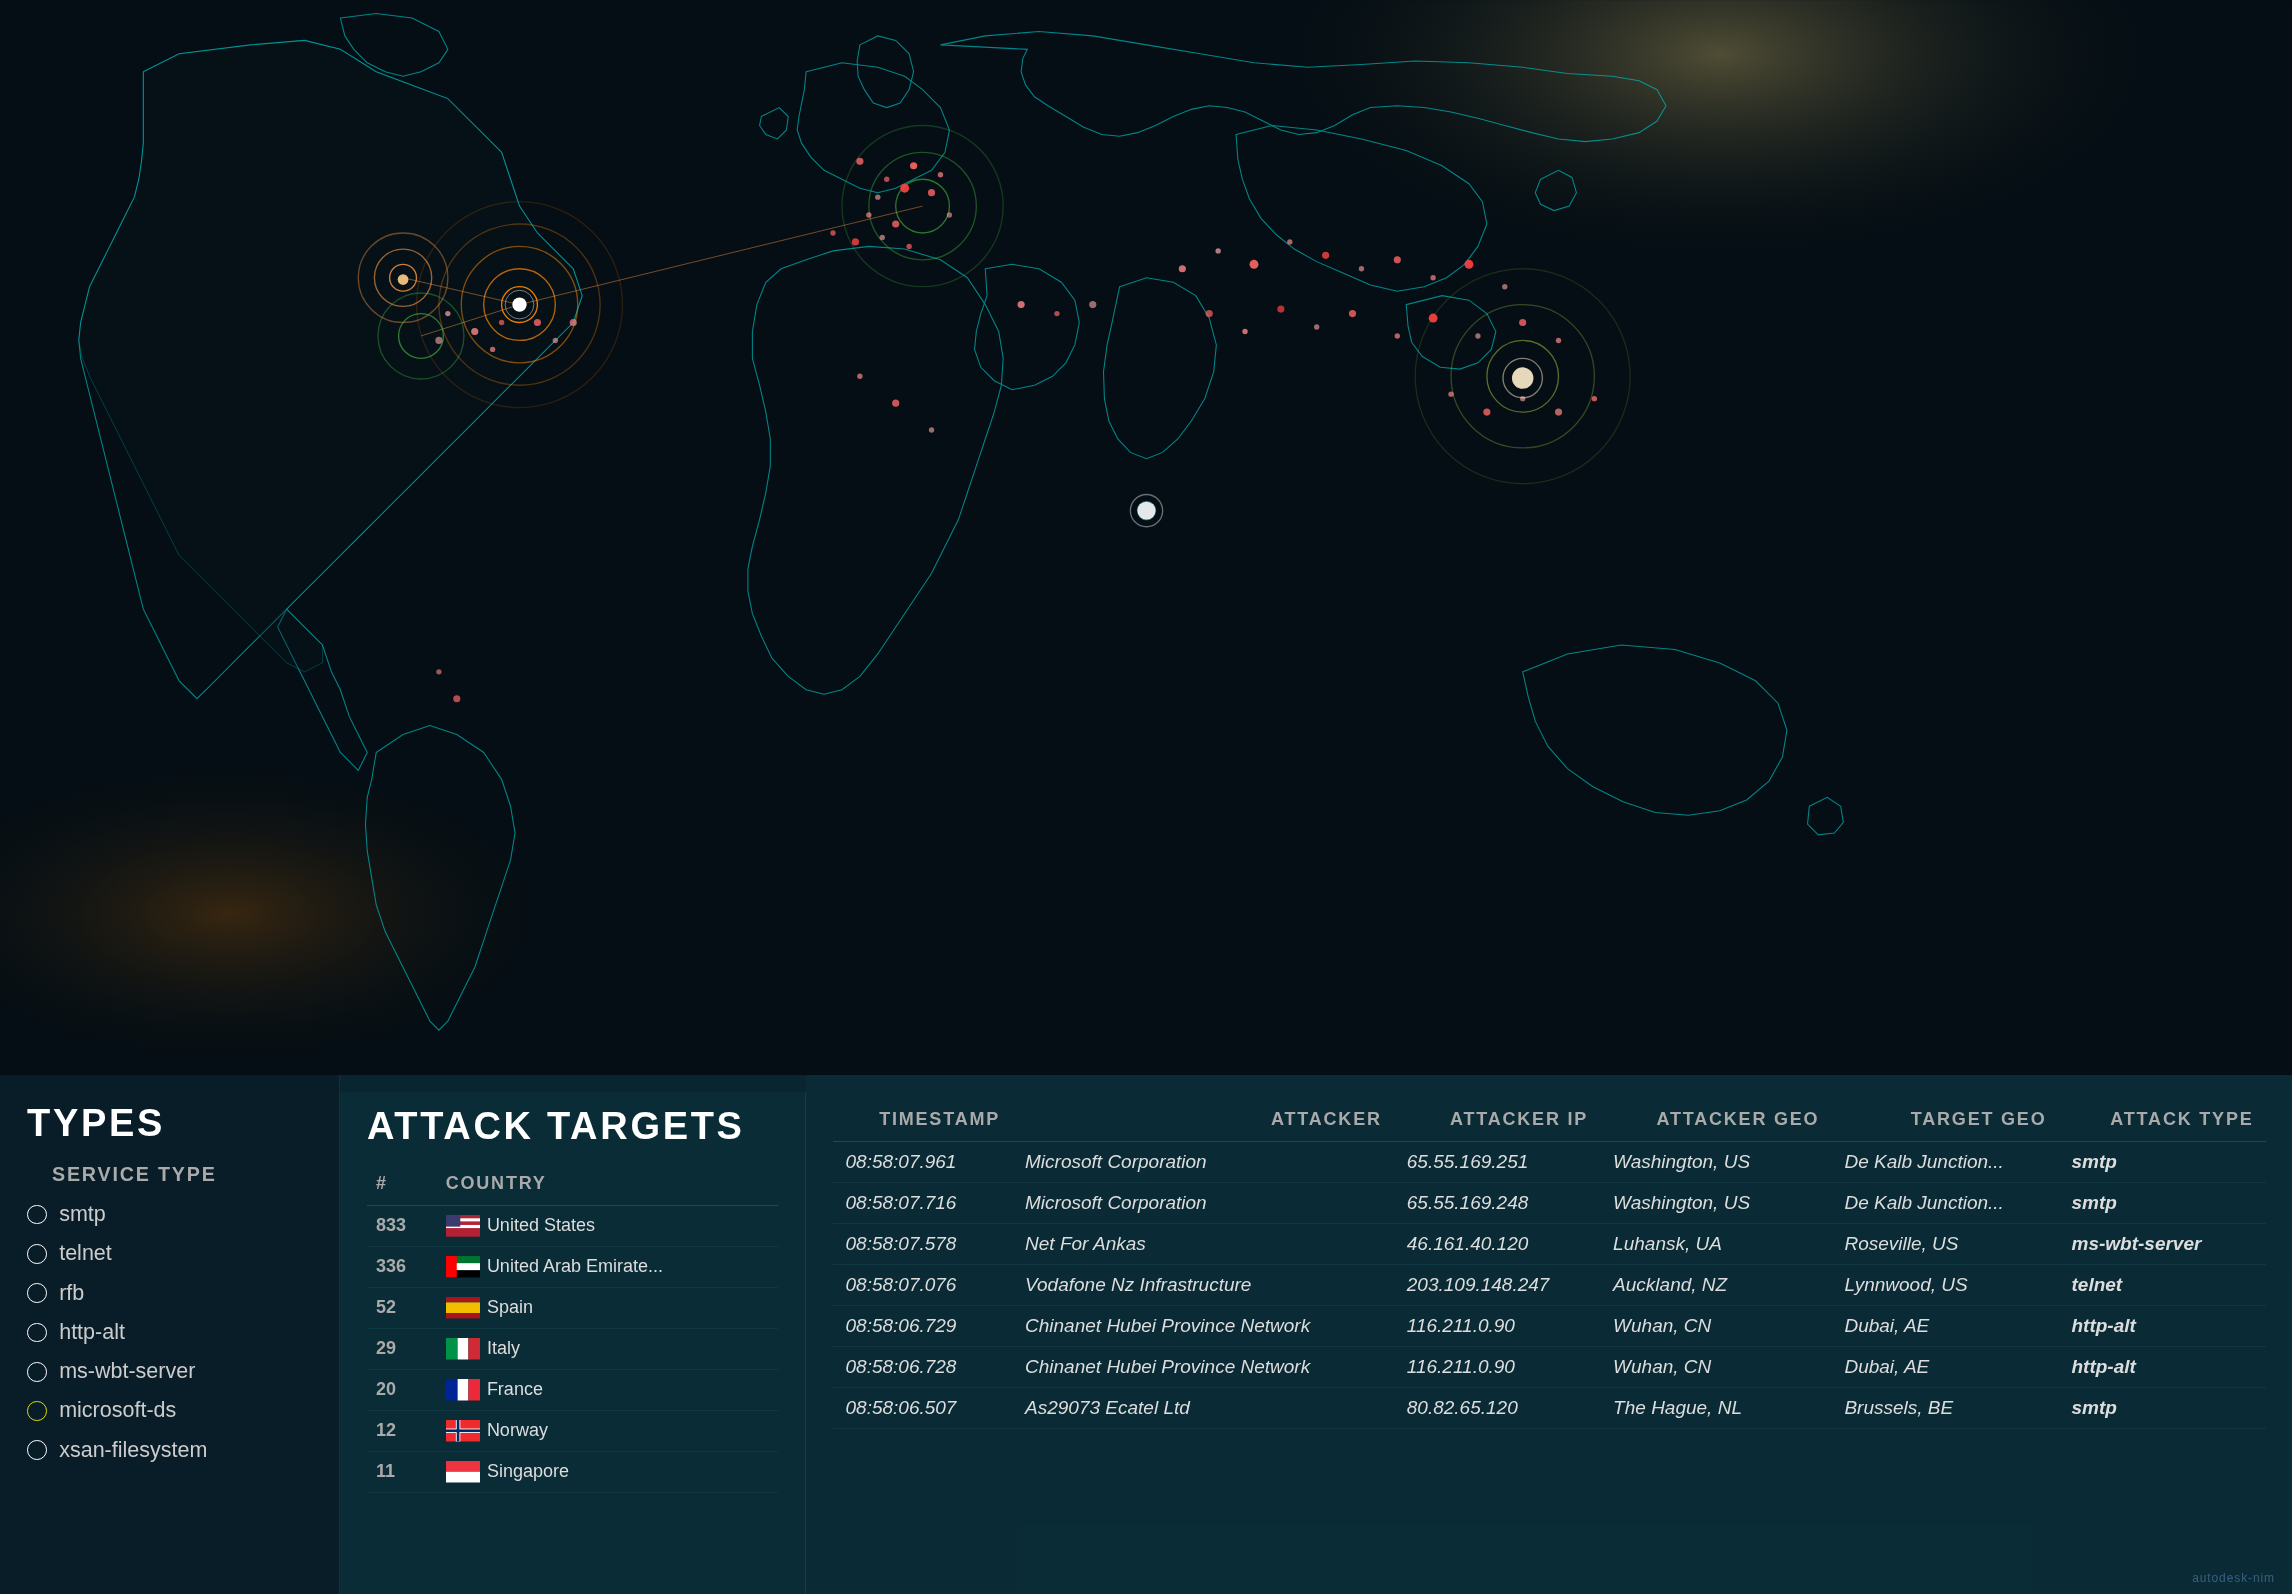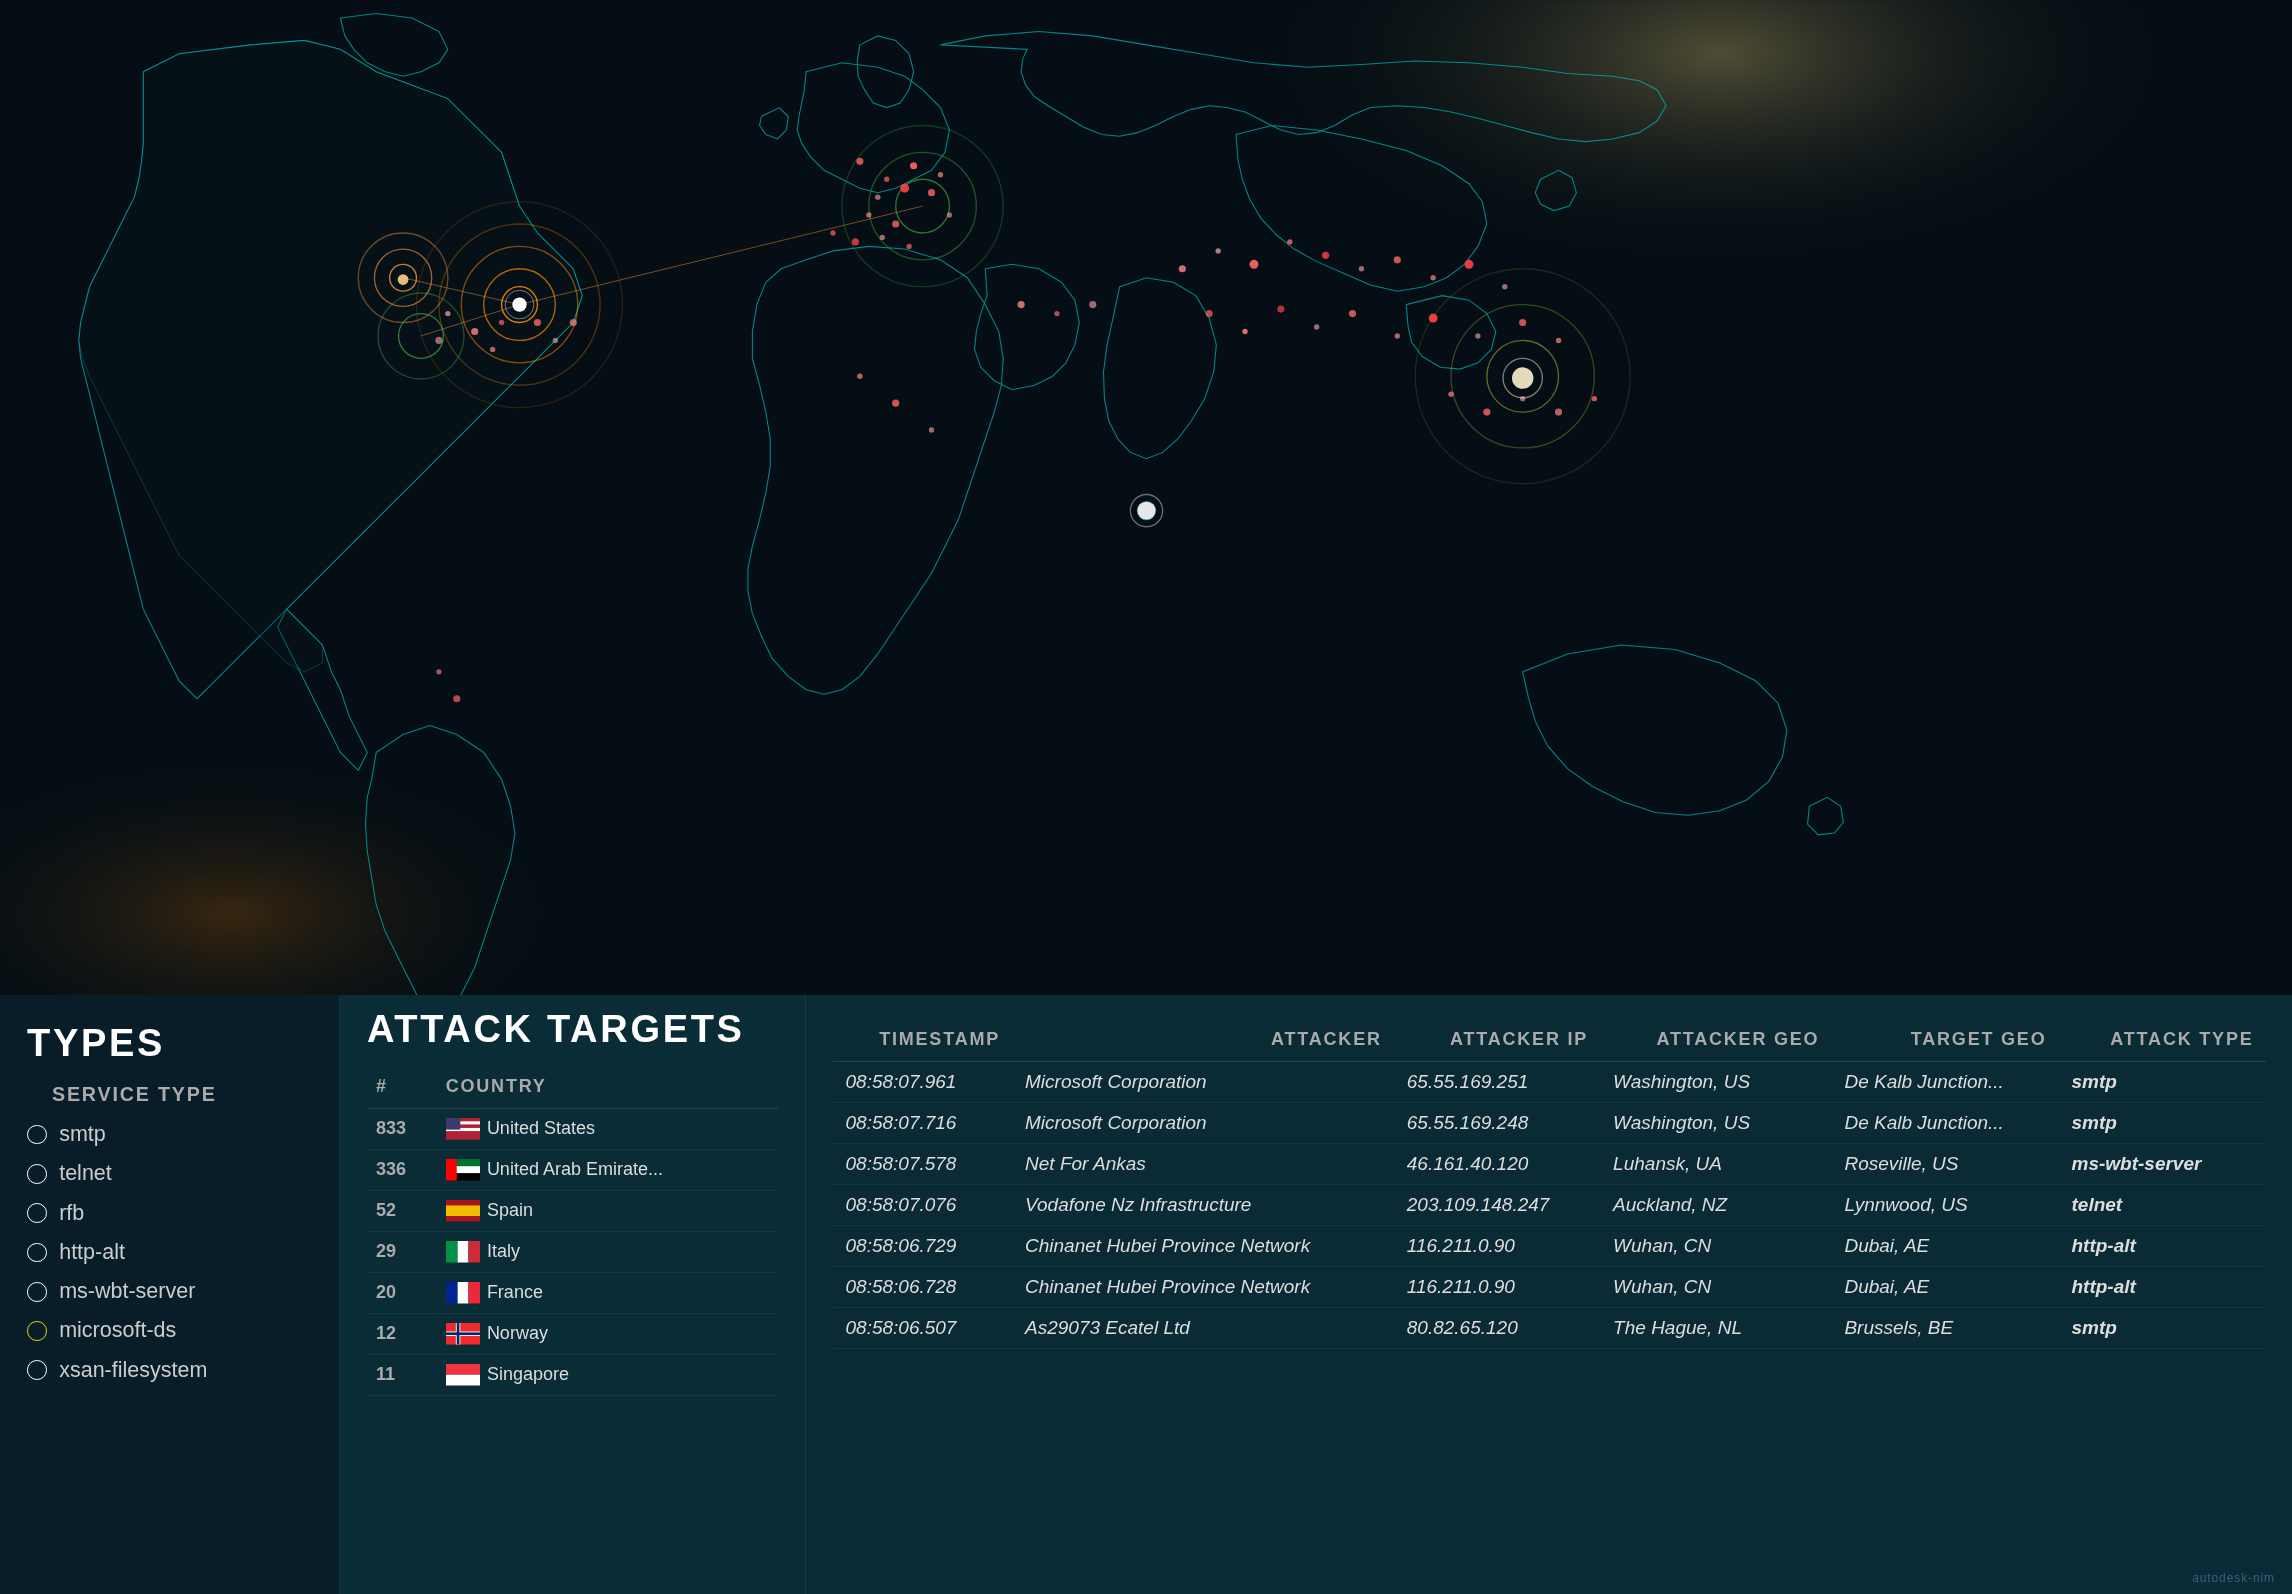--- a/index.html
+++ b/index.html
@@ -27,21 +27,21 @@
       width: 100%;
       height: 100%;
     }
 
     
     #bottom-panel {
       position: absolute;
       bottom: 0;
       left: 0;
       width: 2293px;
-      height: 599px;
+      height: 519px;
       background: rgba(10, 40, 50, 0.95);
       display: flex;
       flex-direction: row;
     }
 
     
     #types-panel {
       width: 340px;
       min-width: 340px;
       background: rgba(8, 30, 40, 0.98);
@@ -89,20 +89,21 @@
       font-size: 21.5px;
     }
 
     
     #targets-panel {
       width: 466px;
       min-width: 466px;
       background: rgba(10, 45, 55, 0.9);
       padding: 13px 27px;
       border-right: 0.9px solid rgba(0,200,200,0.15);
+      margin-top: 17px;
     }
 
     .targets-table {
       width: 100%;
       border-collapse: collapse;
     }
 
     .targets-table th {
       color: #aaaaaa;
       font-size: 18px;

